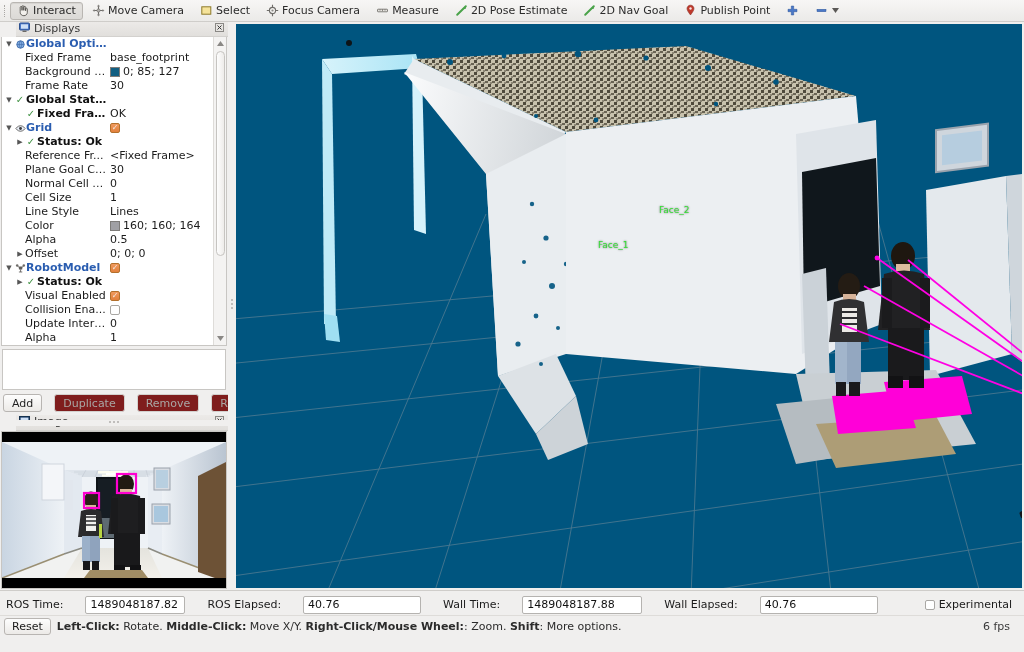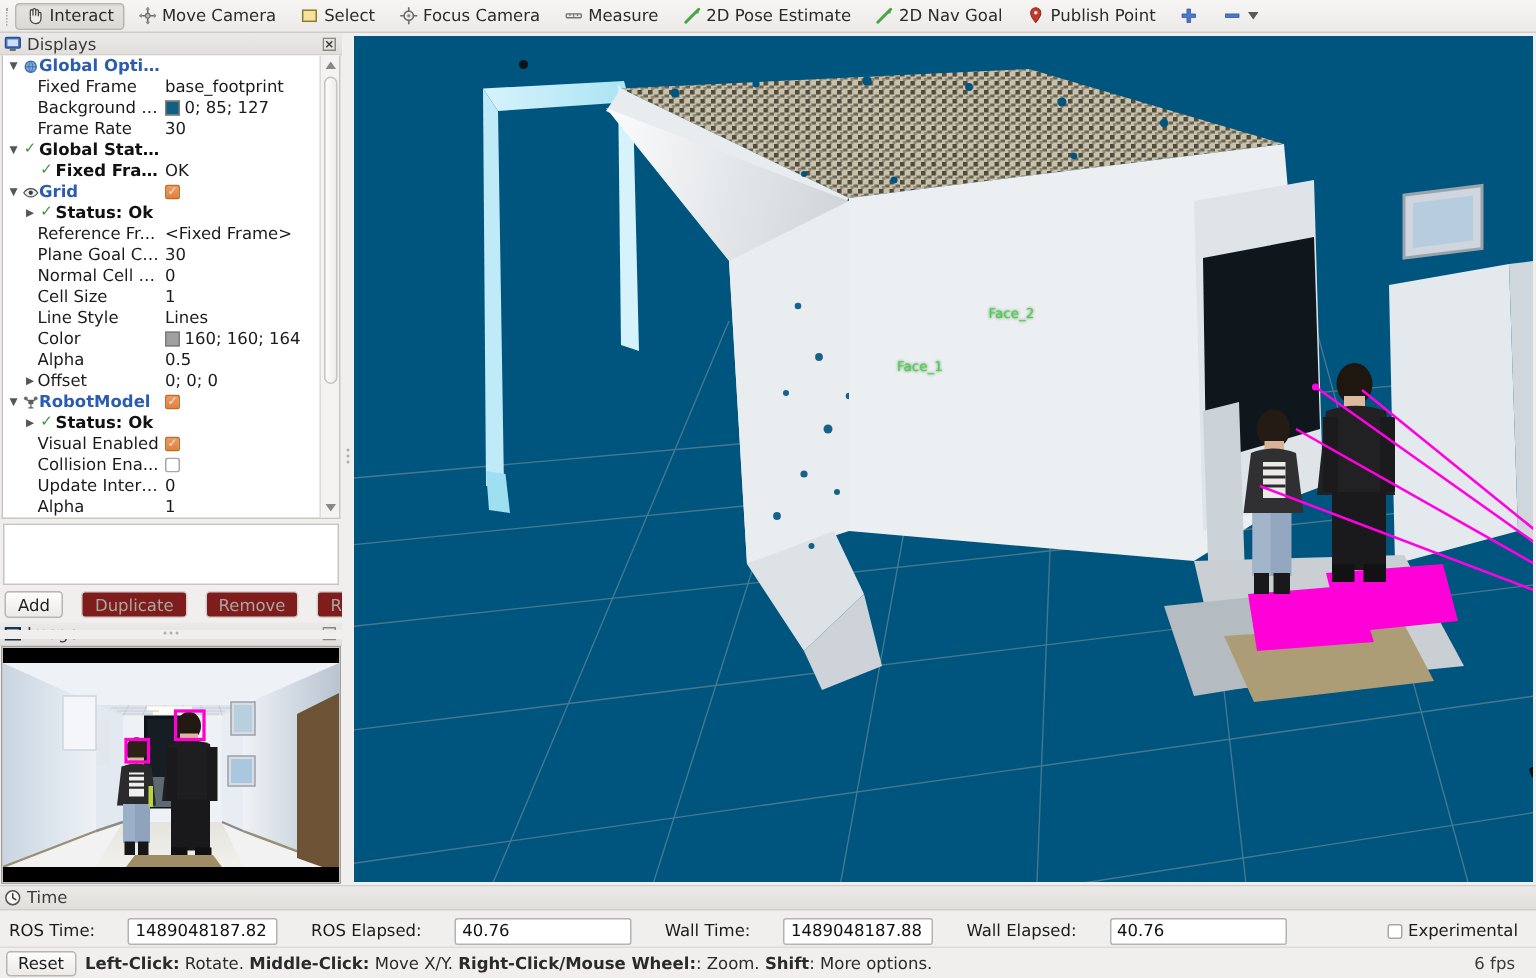--- a/index.html
+++ b/index.html
@@ -43,22 +43,22 @@
   .tbtn .ic { display: inline-flex; width: 13px; height: 13px; align-items: center; justify-content: center; }
 
   
   .leftdock {
     position: absolute; left: 0; top: 22px; width: 228px; height: 568px;
     display: flex; flex-direction: column; background: #f0efee;
   }
   .panel-title {
     height: 16px; background: linear-gradient(#eceae8, #e1dfdc);
     border-bottom: 1px solid #d3d1ce;
-    display: flex; align-items: center; padding: 0 3px;
-    font-size: 11px; color: #3a3a3a;
+    display: flex; padding: 0 3px;
+    font-size: 11px; color: #3a3a3a; margin-left: 16px;
   }
   .panel-title .ptitle-ic { margin-right: 4px; display: inline-flex; }
   .panel-title .ptitle-txt { flex: 1; }
   .panel-close {
     width: 11px; height: 11px; display: inline-flex;
     align-items: center; justify-content: center;
     font-size: 8px; color: #555;
   }
 
   
@@ -173,21 +173,21 @@
     display: flex; align-items: center; gap: 22px;
     padding: 3px 4px 0 6px; height: 24px;
   }
   .tfield-label { font-size: 11px; color: #1b1b1b; white-space: nowrap; }
   .tfield {
     height: 18px; border: 1px solid #b5b3b0; border-radius: 2px;
     background: #fff; font-size: 11px; color: #111;
     display: flex; align-items: center; padding: 0 4px;
   }
   .tfield.w1 { width: 100px; } .tfield.w2 { width: 118px; }
-  .tfield.w3 { width: 100px; } .tfield.w4 { width: 118px; }
+  .tfield.w3 { width: 120px; } .tfield.w4 { width: 118px; }
   .exp-wrap {
     margin-left: auto; display: flex; align-items: center; gap: 4px;
     padding-right: 8px; font-size: 11px; color: #1b1b1b;
   }
   .exp-box { width: 10px; height: 10px; border: 1px solid #a9a7a4; background: #fff; border-radius: 2px; }
   .status-row {
     display: flex; align-items: center; gap: 6px;
     padding: 2px 6px 0 4px; height: 20px;
     border-top: 1px solid #dedcd9;
   }
@@ -882,29 +882,20 @@
       </g>
     </svg>
 
     <div id="scene-labels">
         <div class="label3d" style="left: 362px; top: 216px; color: rgb(53, 224, 53);">Face_1</div>
         <div class="label3d" style="left: 423px; top: 181px; color: rgb(53, 224, 53);">Face_2</div>
       </div>
   </div>
 
   <div class="timepanel">
-    <div class="time-title">
-      <span class="ptitle-ic" style="margin-right:4px;">
-        <svg width="11" height="11" viewBox="0 0 11 11">
-          <circle cx="5.5" cy="5.5" r="4.6" fill="#f7f6f5" stroke="#55534f" stroke-width="1"></circle>
-          <path d="M5.5 2.8V5.6l2 1.2" stroke="#3a3a3a" stroke-width="1" fill="none" stroke-linecap="round"></path>
-        </svg>
-      </span>
-      <span>Time</span>
-    </div>
     <div class="time-row" id="time-fields">
         <span class="tfield-label">ROS Time:</span>
         <div class="tfield w1">1489048187.82</div>
         <span class="tfield-label">ROS Elapsed:</span>
         <div class="tfield w2">40.76</div>
         <span class="tfield-label">Wall Time:</span>
         <div class="tfield w3">1489048187.88</div>
         <span class="tfield-label">Wall Elapsed:</span>
         <div class="tfield w4">40.76</div>
         <div class="exp-wrap">

